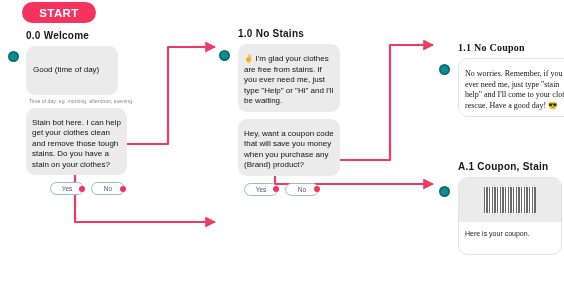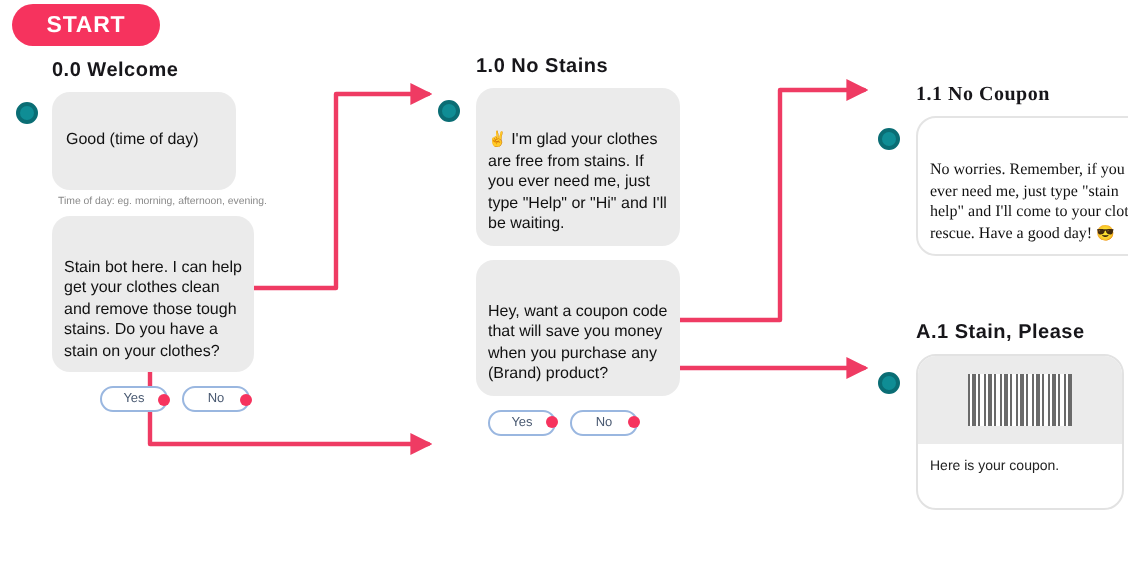--- a/index.html
+++ b/index.html
@@ -27,21 +27,21 @@
   #wires {
     position: absolute;
     left: 0; top: 0;
     width: 564px; height: 286px;
     pointer-events: none;
   }
 
   
   .start-pill {
     position: absolute;
-    left: 6px; top: 2px;
+    left: 22px; top: 2px;
     width: 74px; height: 21px;
     background: #f6335e;
     border-radius: 11px;
     color: #ffffff;
     font-size: 11.5px;
     font-weight: bold;
     letter-spacing: 0.4px;
     display: flex;
     align-items: center;
     justify-content: center;
@@ -68,21 +68,21 @@
     border-radius: 50%;
     background: #0f8d95;
     border: 2px solid #0a6d74;
     box-sizing: border-box;
   }
 
   
   .bubble {
     background: #ebebeb;
     border-radius: 9px;
-    padding: 21px 6px 5px 6px;
+    padding: 10px 6px 5px 6px;
     font-size: 8px;
     line-height: 10.5px;
     color: #111;
     box-sizing: border-box;
   }
   .bubble.one-line { padding: 19px 7px; }
 
   .hint {
     font-size: 5.2px;
     line-height: 7px;
@@ -243,21 +243,21 @@
       <div class="teal-dot" style="left:-19px; top:6px;"></div>
 
       <div class="bubble" style="width:124px; background:#ffffff; border:1px solid #e4e4e4; border-radius:10px;">
         <span>No worries. Remember, if you ever need me, just type "stain help" and I'll come to your clothes rescue. Have a good day!</span>
         <span class="emoji">😎</span>
       </div>
     </div>
   </div>
 
   <div class="node" style="left:458px; top:161px; width:106px;">
-    <div class="node-title">A.1 Stain, Please</div>
+    <div class="node-title">A.1 Coupon, Stain</div>
     <div class="node-body">
       <div class="teal-dot" style="left:-19px; top:9px;"></div>
 
       <div class="coupon-card">
         <div class="coupon-img">
           <div class="barcode"></div>
         </div>
         <div class="coupon-caption">Here is your coupon.</div>
       </div>
     </div>

